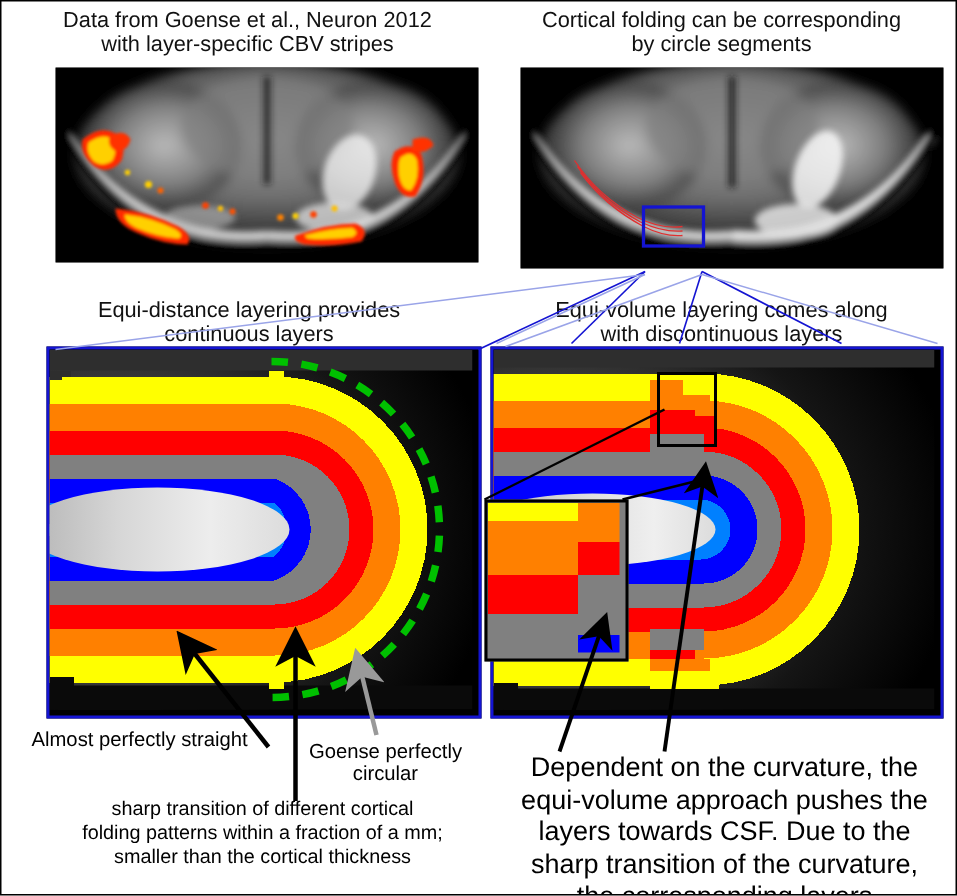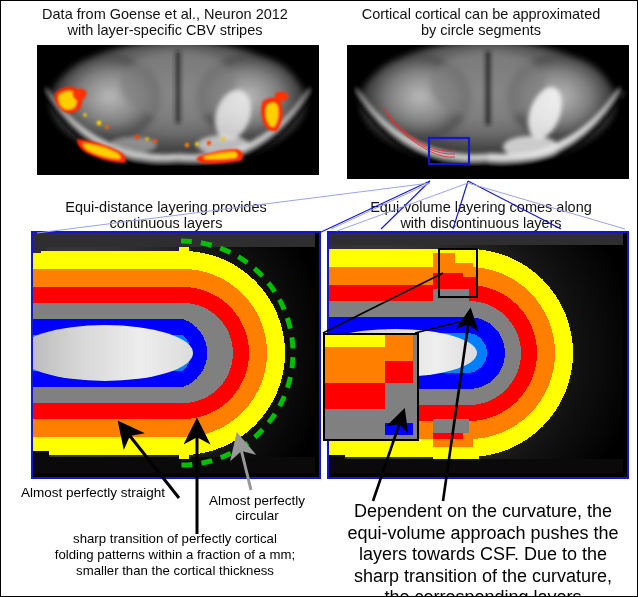--- a/index.html
+++ b/index.html
@@ -41,21 +41,21 @@
   svg{display:block;}
   .ovl{position:absolute;left:0;top:0;width:638px;height:597px;pointer-events:none;}
 </style>
 </head>
 <body>
 
 <div class="fig">
 
   <div class="cap" id="cap-tl">Data from Goense et al., Neuron 2012
 with layer-specific CBV stripes</div>
-  <div class="cap" id="cap-tr">Cortical cortical can be approximated
+  <div class="cap" id="cap-tr">Cortical folding can be corresponding
 by circle segments</div>
 
   <div class="mri" id="mri-left">
     <svg width="282" height="130" viewBox="0 0 282 130">
       <defs>
         <radialGradient id="bg1" cx="50%" cy="42%" r="70%">
           <stop offset="0%" stop-color="#9b9b9b"></stop>
           <stop offset="45%" stop-color="#6e6e6e"></stop>
           <stop offset="78%" stop-color="#2a2a2a"></stop>
           <stop offset="100%" stop-color="#050505"></stop>
@@ -299,23 +299,23 @@
         <rect x="60" y="26" width="28" height="22" fill="#FF0000"></rect>
         <rect x="0" y="48" width="60" height="26" fill="#FF0000"></rect>
         <rect x="60" y="48" width="28" height="30" fill="#808080"></rect>
         <rect x="0" y="74" width="88" height="26" fill="#808080"></rect>
         <rect x="60" y="88" width="28" height="12" fill="#0000FF"></rect>
       </g>
     </svg>
   </div>
 
   <div id="ann-straight">Almost perfectly straight</div>
-  <div id="ann-circular">Almost perfectly
+  <div id="ann-circular">Goense perfectly
 circular</div>
-  <div id="ann-sharp">sharp transition of perfectly cortical
+  <div id="ann-sharp">sharp transition of different cortical
 folding patterns within a fraction of a mm;
 smaller than the cortical thickness</div>
   <div id="ann-dep">Dependent on the curvature, the
 equi-volume approach pushes the
 layers towards CSF. Due to the
 sharp transition of the curvature,
 the corresponding layers
 are discontinuous</div>
 
   <svg class="ovl" viewBox="0 0 638 597">

